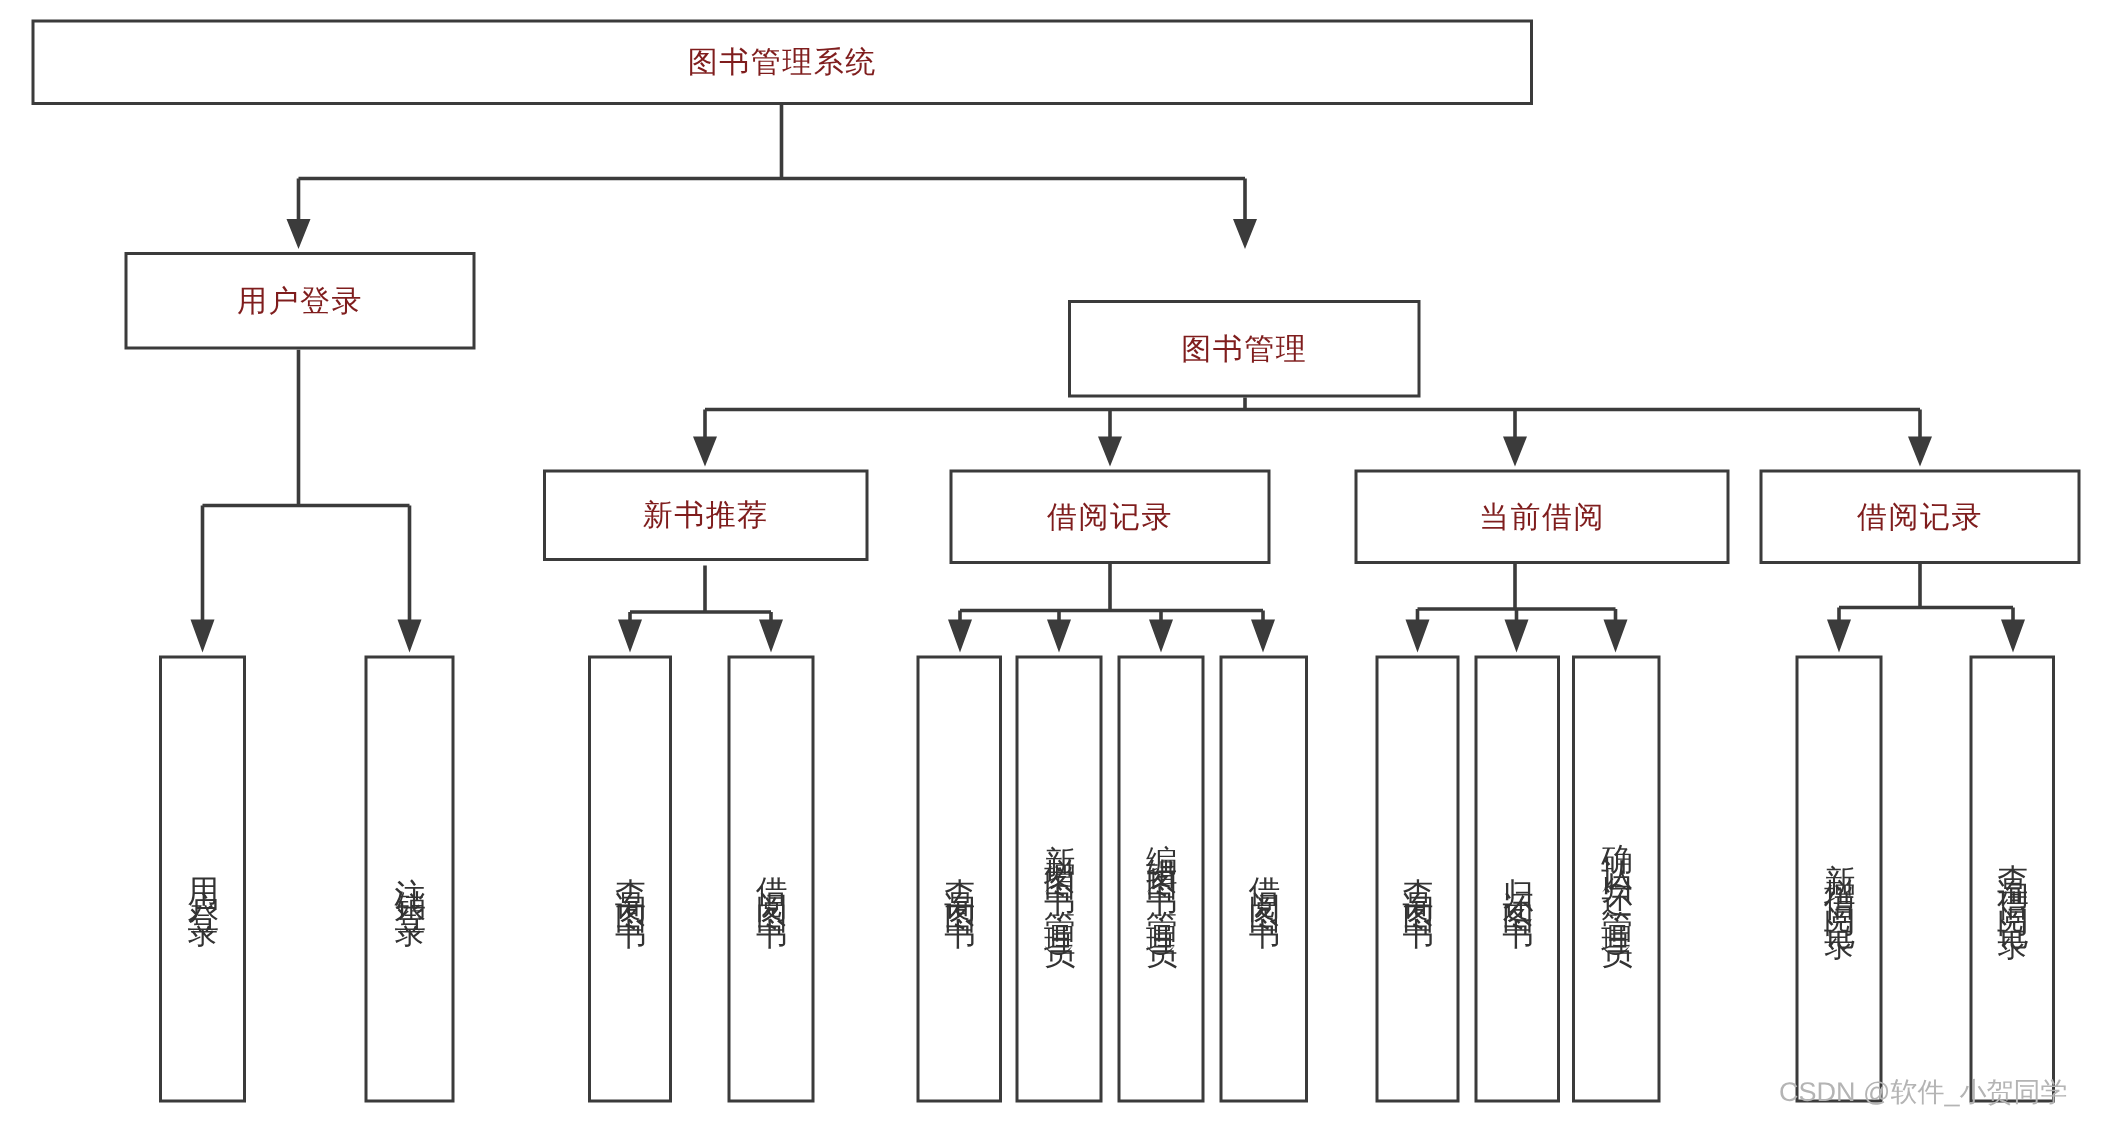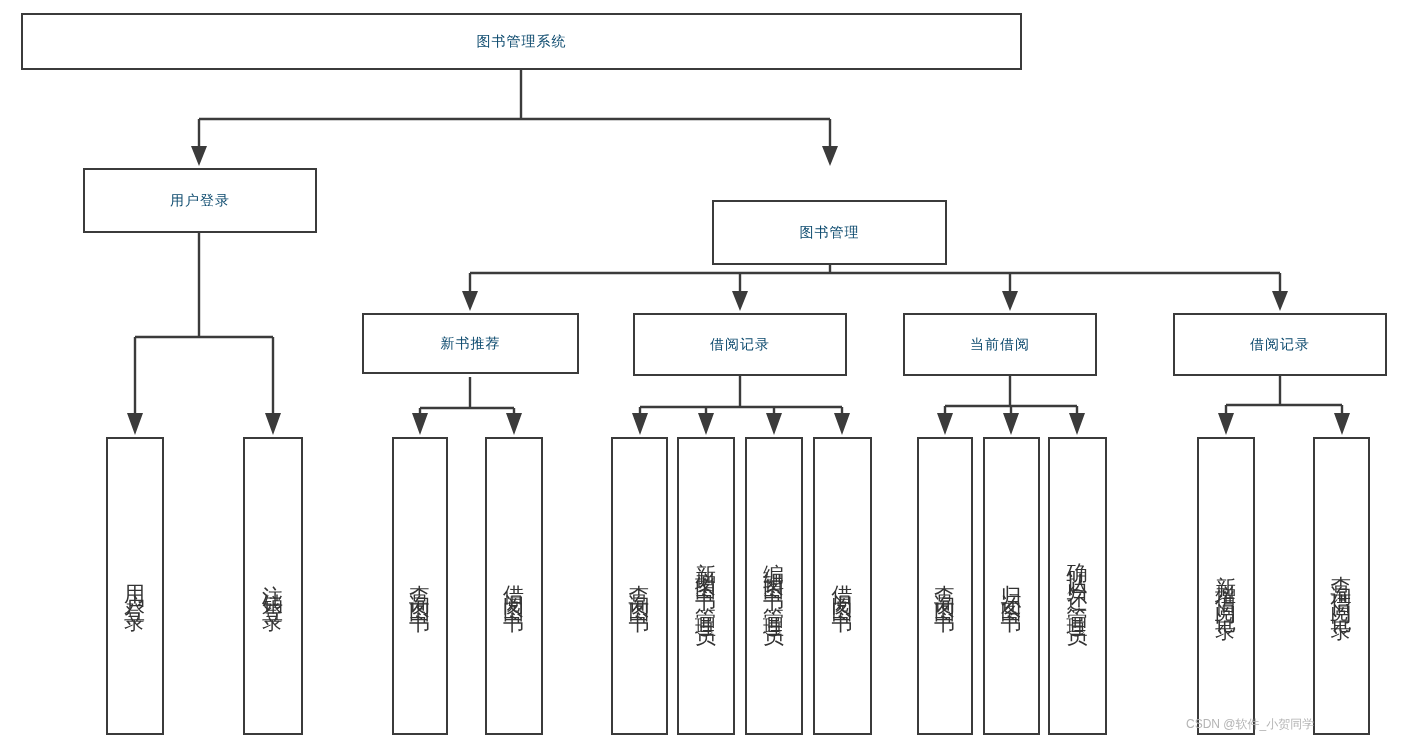--- a/index.html
+++ b/index.html
@@ -16,37 +16,37 @@
     position:absolute;
     box-sizing:border-box;
     background:#ffffff;
     border:2.5px solid #3b3b3b;
     display:flex;
     align-items:center;
     justify-content:center;
     z-index:2;
   }
   .node.h span{
-    font-size:14px;
+    font-size:20px;
     letter-spacing:1px;
-    color:#0c4a6e;
+    color:#7f1d1d;
     white-space:nowrap;
   }
   .node.v span{
     writing-mode:vertical-rl;
     font-size:21px;
     letter-spacing:9px;
     line-height:1;
     color:#333333;
   }
   .watermark{
     position:absolute;
     left:1186px;top:716px;
     z-index:3;
-    font-size:12px;
+    font-size:18px;
     color:#b4b4b4;
     white-space:nowrap;
   }
 </style>
 </head>
 <body>
 
 <div class="stage">
 
   <svg class="connectors" width="1405" height="747" viewBox="0 0 1405 747" aria-hidden="true">
@@ -83,21 +83,21 @@
   <div class="node h" style="left:712px;top:168px;width:235px;height:65px;margin-top:32px;">
     <span>图书管理</span>
   </div>
 
   <div class="node h" style="left:362px;top:313px;width:217px;height:61px;">
     <span>新书推荐</span>
   </div>
   <div class="node h" style="left:633px;top:313px;width:214px;height:63px;">
     <span>借阅记录</span>
   </div>
-  <div class="node h" style="left:903px;top:313px;width:194px;height:63px;">
+  <div class="node h" style="left:903px;top:313px;width:250px;height:63px;">
     <span>当前借阅</span>
   </div>
   <div class="node h" style="left:1173px;top:313px;width:214px;height:63px;">
     <span>借阅记录</span>
   </div>
 
   <div class="node v" style="left:106px;top:437px;width:58px;height:298px;">
     <span>用户登录</span>
   </div>
   <div class="node v" style="left:243px;top:437px;width:60px;height:298px;">

